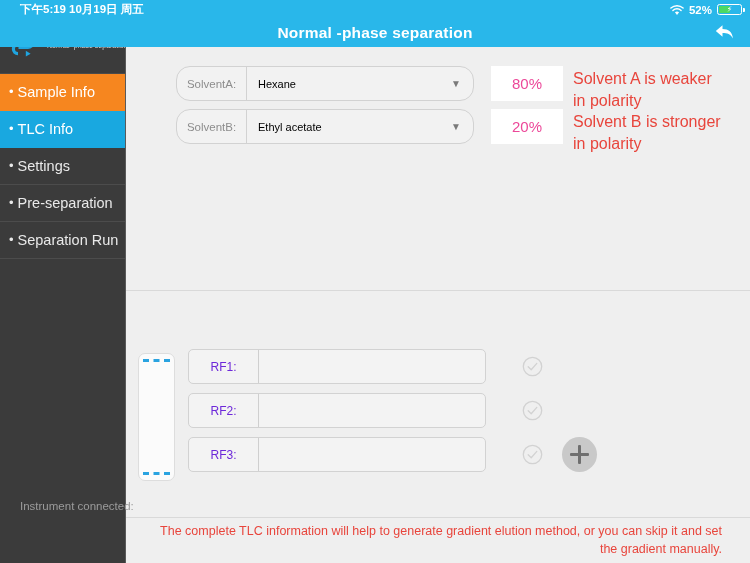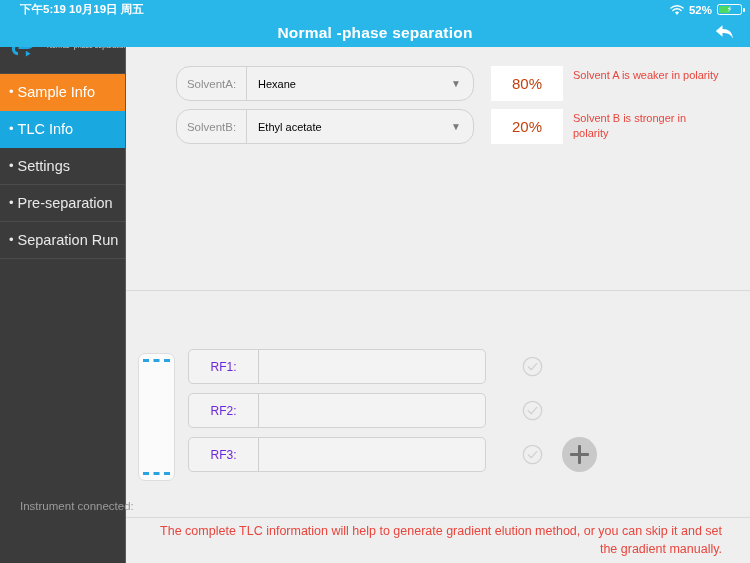--- a/index.html
+++ b/index.html
@@ -183,30 +183,30 @@
     color: #7a7a7a;
     font-size: 10px;
   }
 
   .pct-box {
     margin-left: 17px;
     width: 72px; height: 35px;
     background: #ffffff;
     display: flex; align-items: center; justify-content: center;
     font-size: 15px;
-    color: #c2410c;
+    color: #ec4899;
     cursor: pointer;
   }
 
   .hint {
     position: absolute;
     left: 447px;
     width: 150px;
     color: #e8453c;
-    font-size: 11px;
+    font-size: 16px;
     line-height: 1.35;
   }
   .hint.hint-a { top: 21px; }
   .hint.hint-b { top: 64px; }
 
   .divider {
     position: absolute; left: 0;
     width: 624px; height: 1px;
     background: #d9d9d9;
   }

